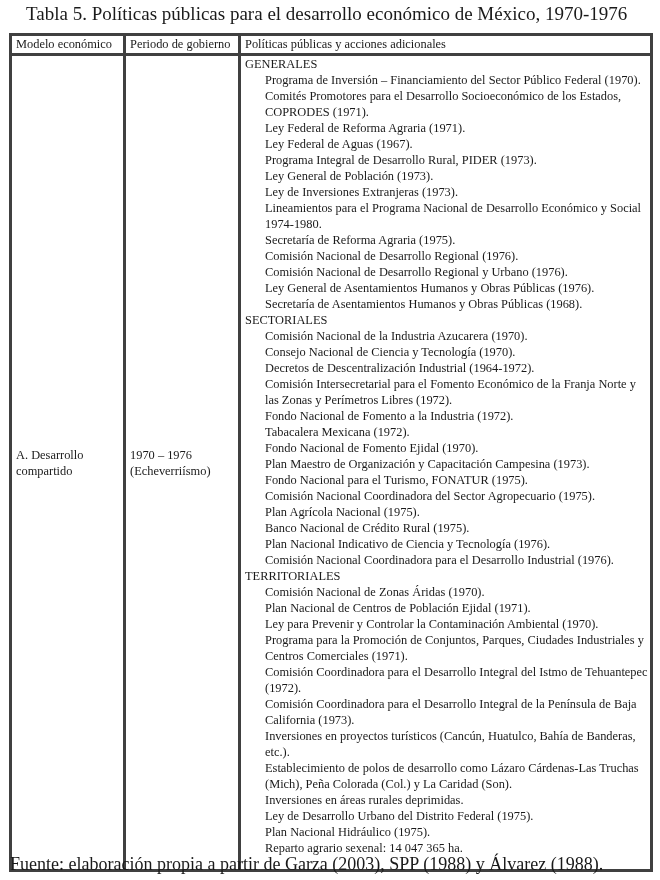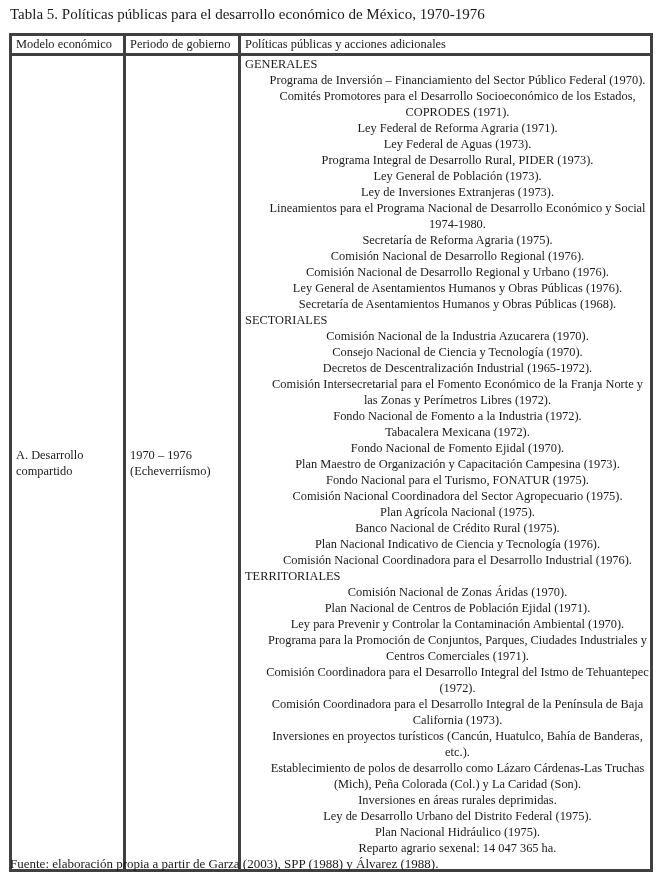--- a/index.html
+++ b/index.html
@@ -1,36 +1,36 @@
 <!DOCTYPE html>
 <html><head>
 <meta charset="utf-8">
 <style>
   html, body { margin: 0; padding: 0; background: #ffffff; }
   body {
     width: 660px; height: 880px; overflow: hidden;
     font-family: "Liberation Serif", "DejaVu Serif", serif;
     color: #1a1a1a; font-size: 12.4px; line-height: 16px;
   }
-  .caption { position: absolute; left: 10px; top: 6px; font-size: 15px; }
+  .caption { position: absolute; left: 26px; top: 6px; font-size: 19px; }
   table {
     position: absolute; left: 9px; top: 33px; width: 641px;
     border-collapse: collapse; table-layout: fixed;
   }
   td, th {
     border: 3px solid #404040; padding: 0 0 0 4px; vertical-align: top;
     text-align: left; font-weight: normal;
   }
   th { height: 17px; line-height: 17px; }
   col.c1 { width: 114px; } col.c2 { width: 115px; } col.c3 { width: 412px; }
   td.mid { vertical-align: middle; }
   td.items { padding-bottom: 13px; }
   .group-head { padding-left: 0; }
-  .item { padding-left: 20px; text-align: center; }
-  .footer { position: absolute; left: 10px; top: 856px; font-size: 13px; }
+  .item { padding-left: 20px; }
+  .footer { position: absolute; left: 10px; top: 856px; font-size: 18px; }
 </style>
 </head>
 <body>
 
 <div class="caption">Tabla 5. Políticas públicas para el desarrollo económico de México, 1970-1976</div>
 
 <table>
   <colgroup>
       <col class="c1">
       <col class="c2">
@@ -51,34 +51,34 @@
       </td>
       <td class="mid">
         <div>1970 – 1976</div>
         <div>(Echeverriísmo)</div>
       </td>
       <td class="items" id="policies-cell">
           <div class="group-head">GENERALES</div>
           <div class="item">Programa de Inversión – Financiamiento del Sector Público Federal (1970).</div>
           <div class="item">Comités Promotores para el Desarrollo Socioeconómico de los Estados, COPRODES (1971).</div>
           <div class="item">Ley Federal de Reforma Agraria (1971).</div>
-          <div class="item">Ley Federal de Aguas (1973).</div>
+          <div class="item">Ley Federal de Aguas (1967).</div>
           <div class="item">Programa Integral de Desarrollo Rural, PIDER (1973).</div>
           <div class="item">Ley General de Población (1973).</div>
           <div class="item">Ley de Inversiones Extranjeras (1973).</div>
           <div class="item">Lineamientos para el Programa Nacional de Desarrollo Económico y Social 1974-1980.</div>
           <div class="item">Secretaría de Reforma Agraria (1975).</div>
           <div class="item">Comisión Nacional de Desarrollo Regional (1976).</div>
           <div class="item">Comisión Nacional de Desarrollo Regional y Urbano (1976).</div>
           <div class="item">Ley General de Asentamientos Humanos y Obras Públicas (1976).</div>
           <div class="item">Secretaría de Asentamientos Humanos y Obras Públicas (1968).</div>
           <div class="group-head">SECTORIALES</div>
           <div class="item">Comisión Nacional de la Industria Azucarera (1970).</div>
           <div class="item">Consejo Nacional de Ciencia y Tecnología (1970).</div>
-          <div class="item">Decretos de Descentralización Industrial (1965-1972).</div>
+          <div class="item">Decretos de Descentralización Industrial (1964-1972).</div>
           <div class="item">Comisión Intersecretarial para el Fomento Económico de la Franja Norte y las Zonas y Perímetros Libres (1972).</div>
           <div class="item">Fondo Nacional de Fomento a la Industria (1972).</div>
           <div class="item">Tabacalera Mexicana (1972).</div>
           <div class="item">Fondo Nacional de Fomento Ejidal (1970).</div>
           <div class="item">Plan Maestro de Organización y Capacitación Campesina (1973).</div>
           <div class="item">Fondo Nacional para el Turismo, FONATUR (1975).</div>
           <div class="item">Comisión Nacional Coordinadora del Sector Agropecuario (1975).</div>
           <div class="item">Plan Agrícola Nacional (1975).</div>
           <div class="item">Banco Nacional de Crédito Rural (1975).</div>
           <div class="item">Plan Nacional Indicativo de Ciencia y Tecnología (1976).</div>

